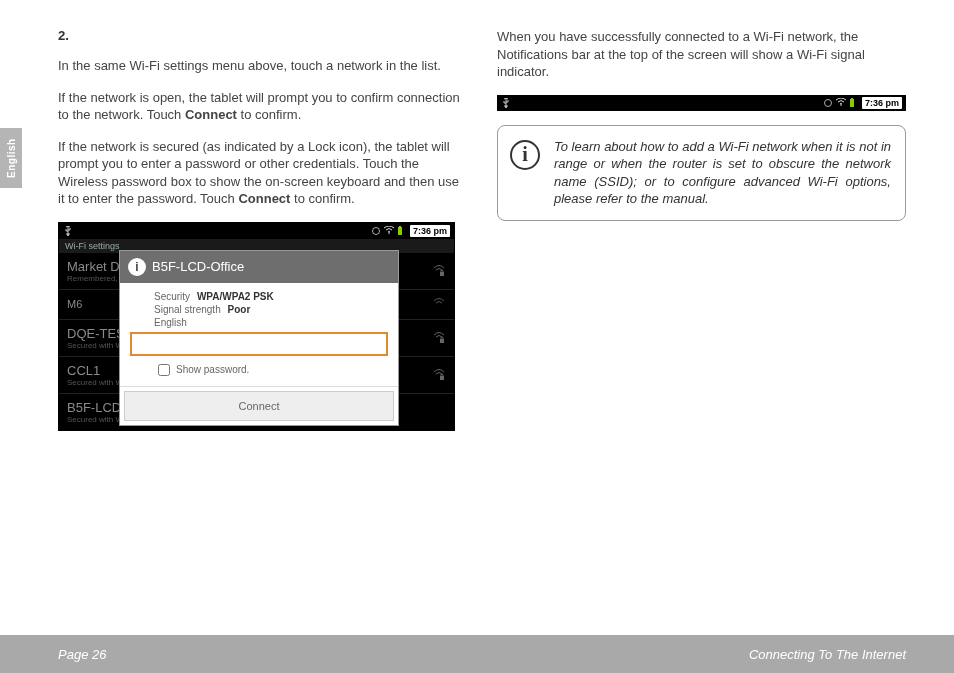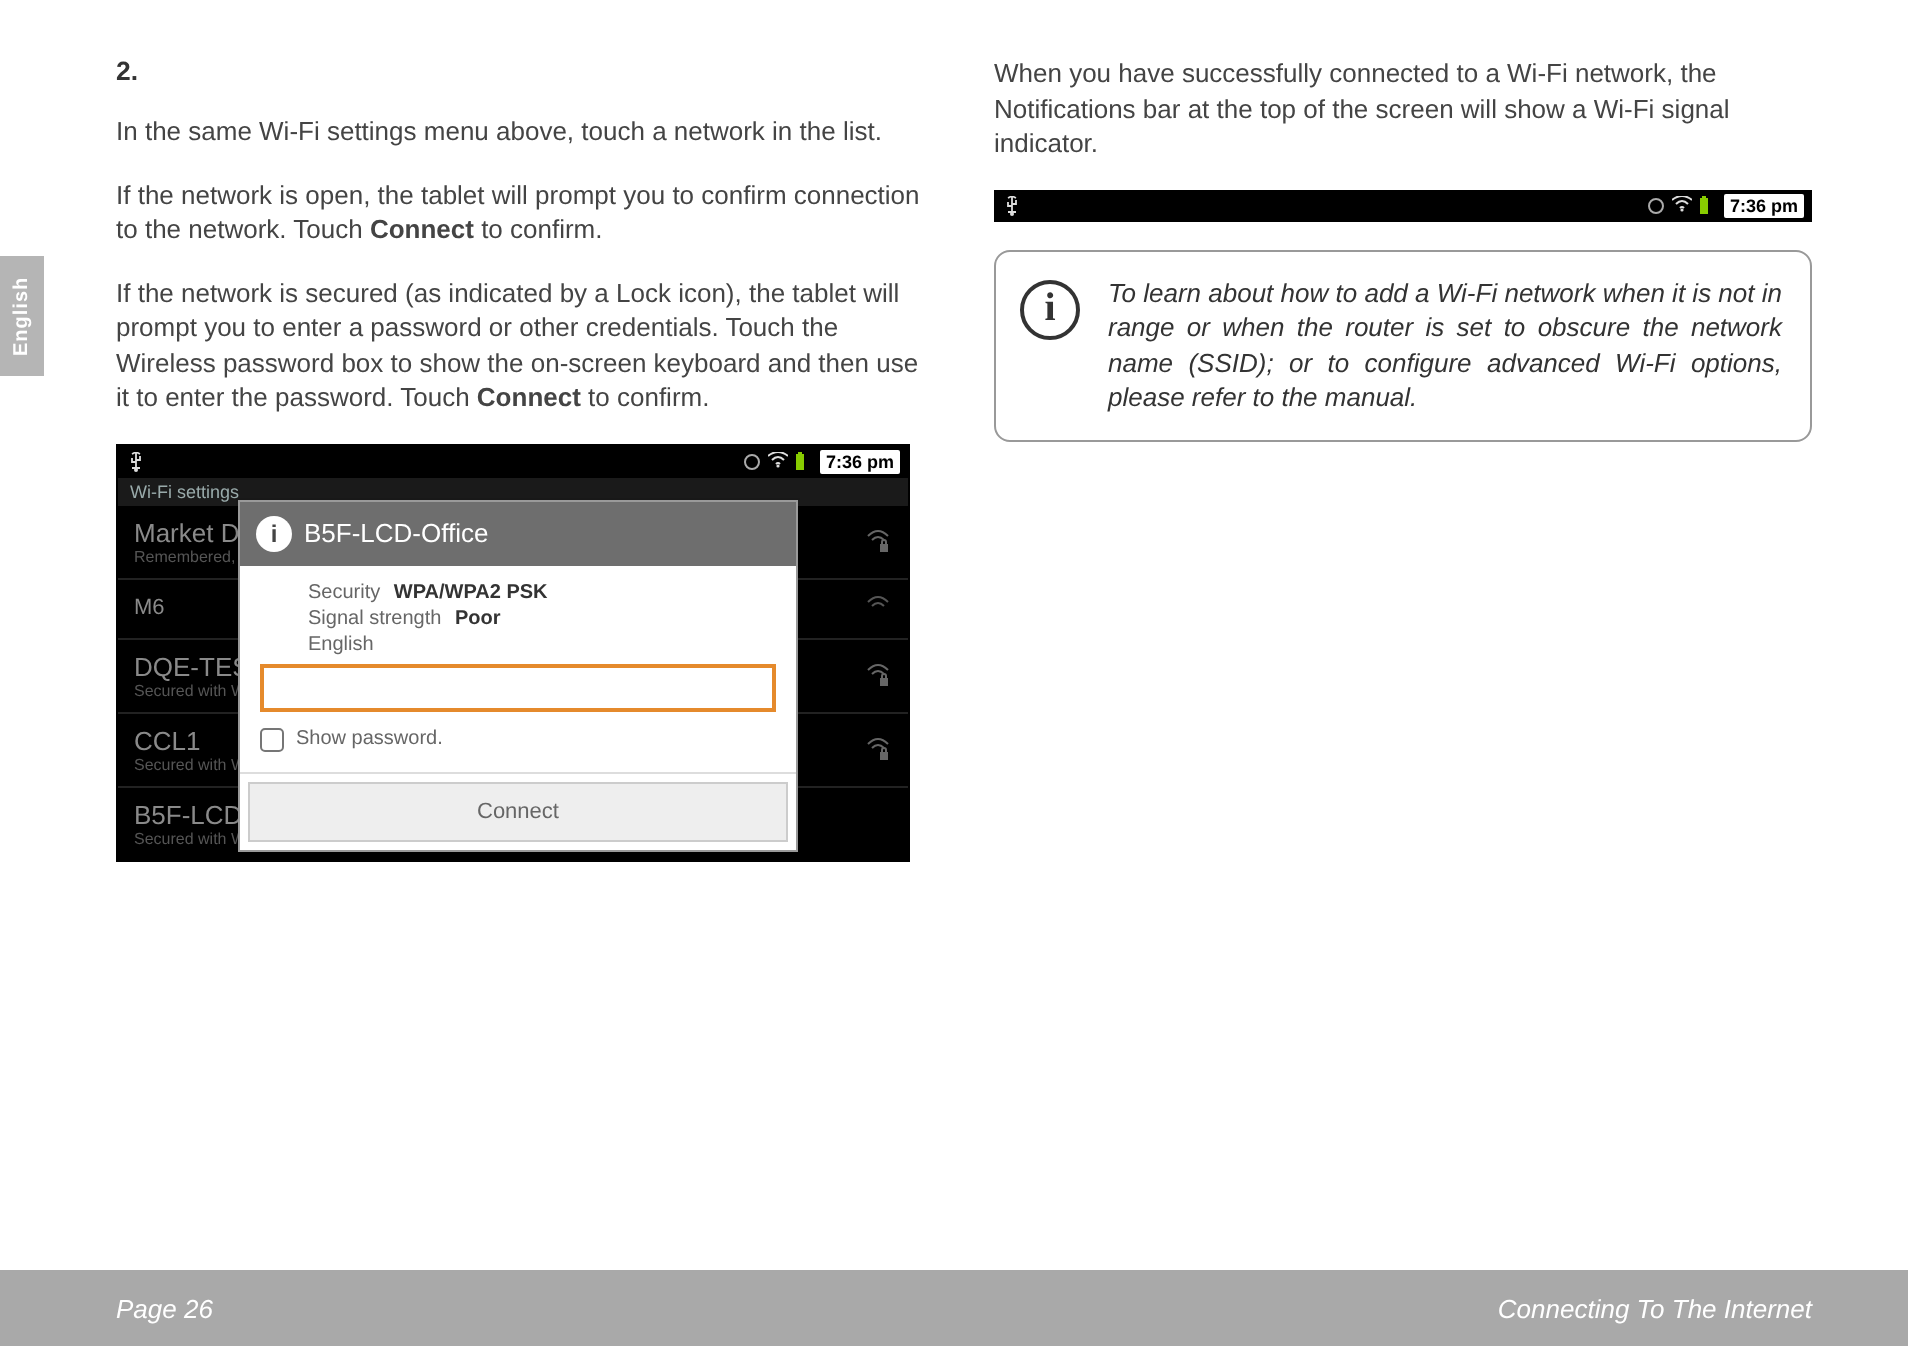--- a/index.html
+++ b/index.html
@@ -151,21 +151,21 @@
     font-size: 10px;
   }
   .dlg-body .kv { margin-bottom: 2px; color:#666;margin-left:24px; }
   .dlg-body .kv b { color:#333; font-weight:bold; margin-left:4px; }
   .pw-field {
     border: 2px solid #e58a2c;
     height: 24px;
     width: 100%;
     margin: 4px 0 8px 0;
   }
-  .cb-row { display: flex; align-items: center; gap: 6px; color:#666; font-size:10px; margin-bottom:4px;}
+  .cb-row { display: flex; align-items: center; gap: 6px; color:#666; font-size:10px; margin-bottom:4px;margin-left:28px;}
   .cb-row input { width: 12px; height: 12px; }
   .dlg-btns {
     display: flex;
     border-top: 1px solid #ddd;
   }
   .dlg-btn {
     flex: 1;
     background: #eee;
     color: #666;
     text-align: center;

